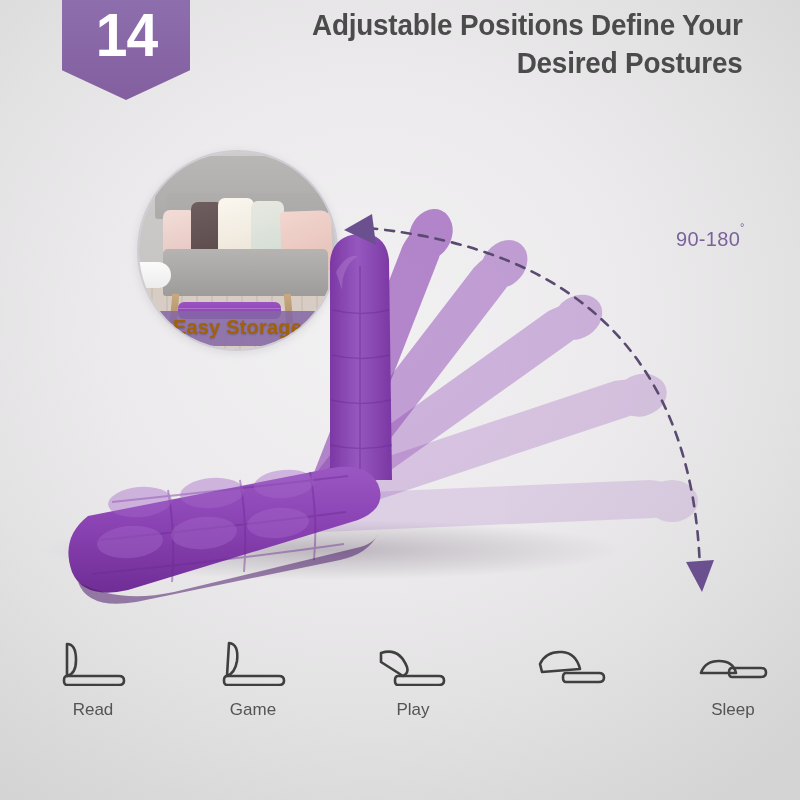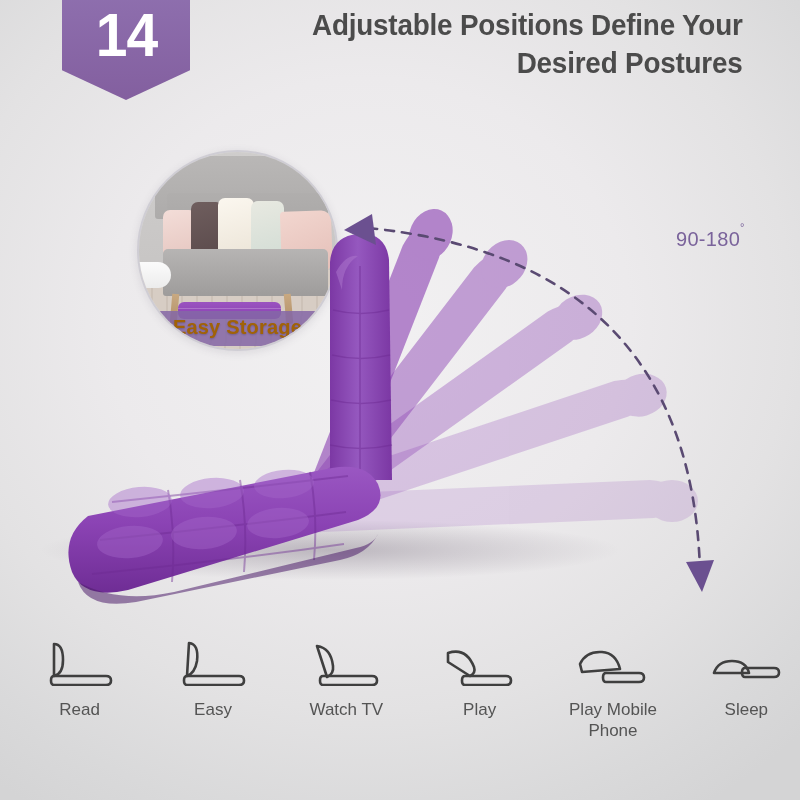--- a/index.html
+++ b/index.html
@@ -382,51 +382,41 @@
       <div class="icon-label">Read</div>
     </div>
 
     <div class="icon-cell">
       <svg width="74" height="46" viewBox="0 0 74 46">
         <g fill="none" stroke="#3f3f3f" stroke-width="2.6" stroke-linejoin="round">
           <path d="M13 3 q10 1 8 18 q-2 12 -10 15 Z"></path>
           <path d="M11 36 L63 36 q5 0 5 4.5 q0 4.5 -5 4.5 L11 45 q-3 0 -3 -4.5 q0 -4.5 3 -4.5 Z"></path>
         </g>
       </svg>
-      <div class="icon-label">Easy</div>
-    </div>
-
-    <div class="icon-cell">
-      <svg width="74" height="46" viewBox="0 0 74 46">
-        <g fill="none" stroke="#3f3f3f" stroke-width="2.6" stroke-linejoin="round">
-          <path d="M8 6 q14 2 16 20 q1 8 -6 11 Z"></path>
-          <path d="M14 36 L63 36 q5 0 5 4.5 q0 4.5 -5 4.5 L14 45 q-3 0 -3 -4.5 q0 -4.5 3 -4.5 Z"></path>
-        </g>
-      </svg>
-      <div class="icon-label">Watch TV</div>
-    </div>
+      <div class="icon-label">Game</div>
+    </div>
+
 
     <div class="icon-cell">
       <svg width="74" height="46" viewBox="0 0 74 46">
         <g fill="none" stroke="#3f3f3f" stroke-width="2.6" stroke-linejoin="round">
           <path d="M5 13 q18 -6 26 14 q2 6 -4 9 L5 22 Z"></path>
           <path d="M22 36 L63 36 q5 0 5 4.5 q0 4.5 -5 4.5 L22 45 q-3 0 -3 -4.5 q0 -4.5 3 -4.5 Z"></path>
         </g>
       </svg>
       <div class="icon-label">Play</div>
     </div>
 
     <div class="icon-cell">
       <svg width="74" height="46" viewBox="0 0 74 46">
         <g fill="none" stroke="#3f3f3f" stroke-width="2.6" stroke-linejoin="round">
           <path d="M4 24 q6 -13 22 -12 q14 1 18 17 L6 32 Z"></path>
           <path d="M30 33 L63 33 q5 0 5 4.5 q0 4.5 -5 4.5 L30 42 q-3 0 -3 -4.5 q0 -4.5 3 -4.5 Z"></path>
         </g>
       </svg>
-      <div class="icon-label">Play Mobile Phone</div>
     </div>
 
     <div class="icon-cell">
       <svg width="74" height="46" viewBox="0 0 74 46">
         <g fill="none" stroke="#3f3f3f" stroke-width="2.6" stroke-linejoin="round">
           <path d="M5 33 q4 -12 18 -12 q14 0 17 12 Z"></path>
           <path d="M36 28 L65 28 q5 0 5 4.5 q0 4.5 -5 4.5 L36 37 q-3 0 -3 -4.5 q0 -4.5 3 -4.5 Z"></path>
         </g>
       </svg>
       <div class="icon-label">Sleep</div>

